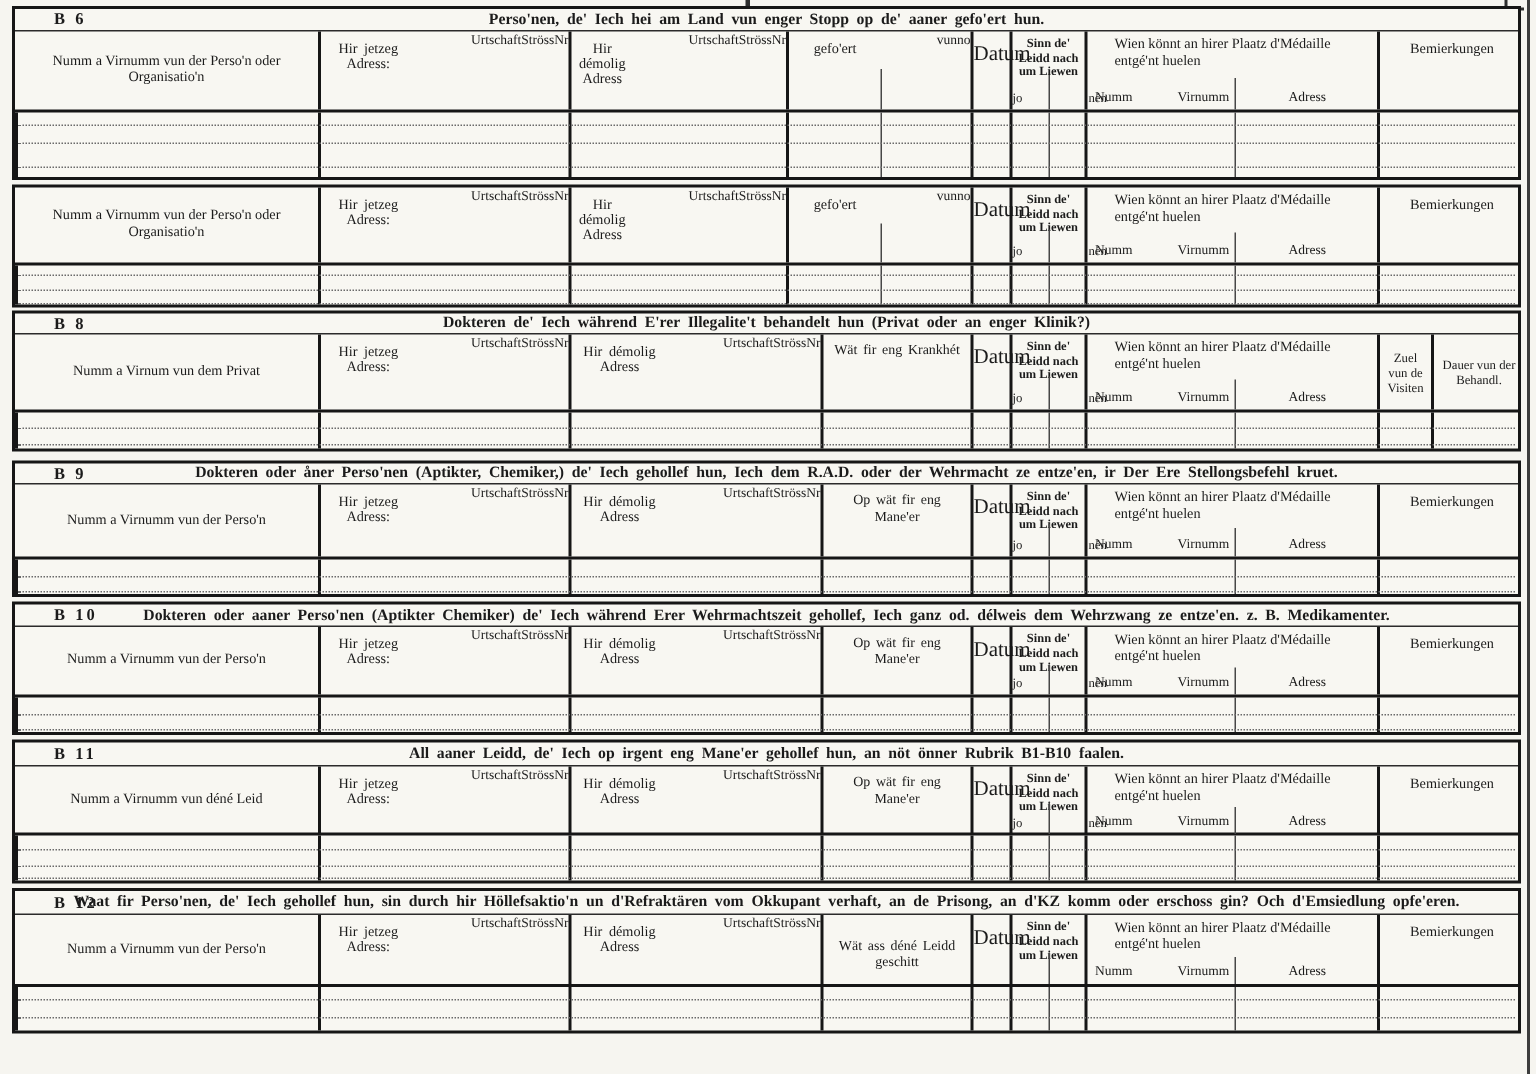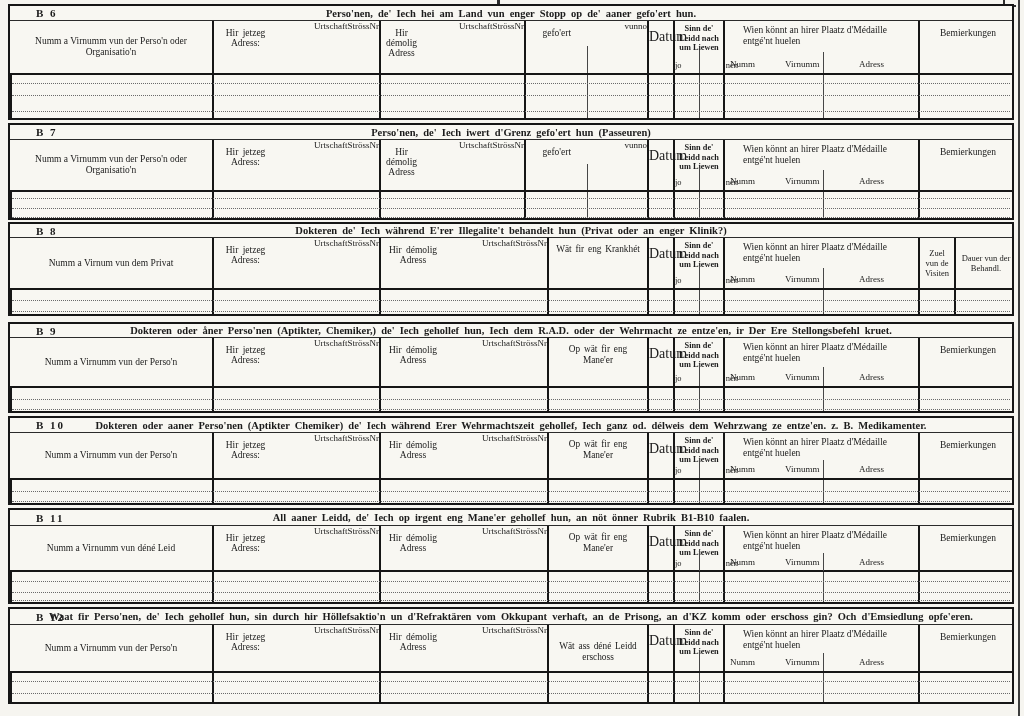--- a/index.html
+++ b/index.html
@@ -125,24 +125,20 @@
           <i class="vd" style="left:50%"></i>
         </div>
       <div class="dc">
           <i class="vd" style="left:98px"></i>
         </div>
       <div class="dc"></div>
     </div>
   </div>
 
   <div class="sec cols-a mt3">
-    <div class="trow th15">
-      <span class="sid">B 7</span>
-      <span class="stitle">Perso'nen, de' Iech iwert d'Grenz gefo'ert hun (Passeuren)</span>
-    </div>
     <div class="hrow hh52">
       <div class="hc c1">
           <span>Numm a Virnumm vun der Perso'n oder Organisatio'n</span>
         </div>
       <div class="hc addr">
         <div class="alab">Hir jetzeg Adress:</div>
         <div class="asub">
             <span>Urtschaft</span>
             <span>Ströss</span>
             <span>Nr</span>
@@ -491,21 +487,21 @@
       </div>
       <div class="hc addr">
         <div class="alab">Hir démolig Adress</div>
         <div class="asub">
             <span>Urtschaft</span>
             <span>Ströss</span>
             <span>Nr</span>
           </div>
       </div>
       <div class="hc">
-          <div class="midlab" style="padding-top:16px">Wät ass déné Leidd erschoss</div>
+          <div class="midlab" style="padding-top:16px">Wät ass déné Leidd geschitt</div>
         </div>
       <div class="hc datum">Datum</div>
       <div class="hc sinn">
         <div class="slab">Sinn de' Leidd nach um Liewen</div>
         <div class="jonen"></div>
         <i class="vd" style="left:50%;top:55%"></i>
       </div>
       <div class="hc wien">
         <div class="wlab">Wien könnt an hirer Plaatz d'Médaille entgé'nt huelen</div>
         <div class="wsub">

